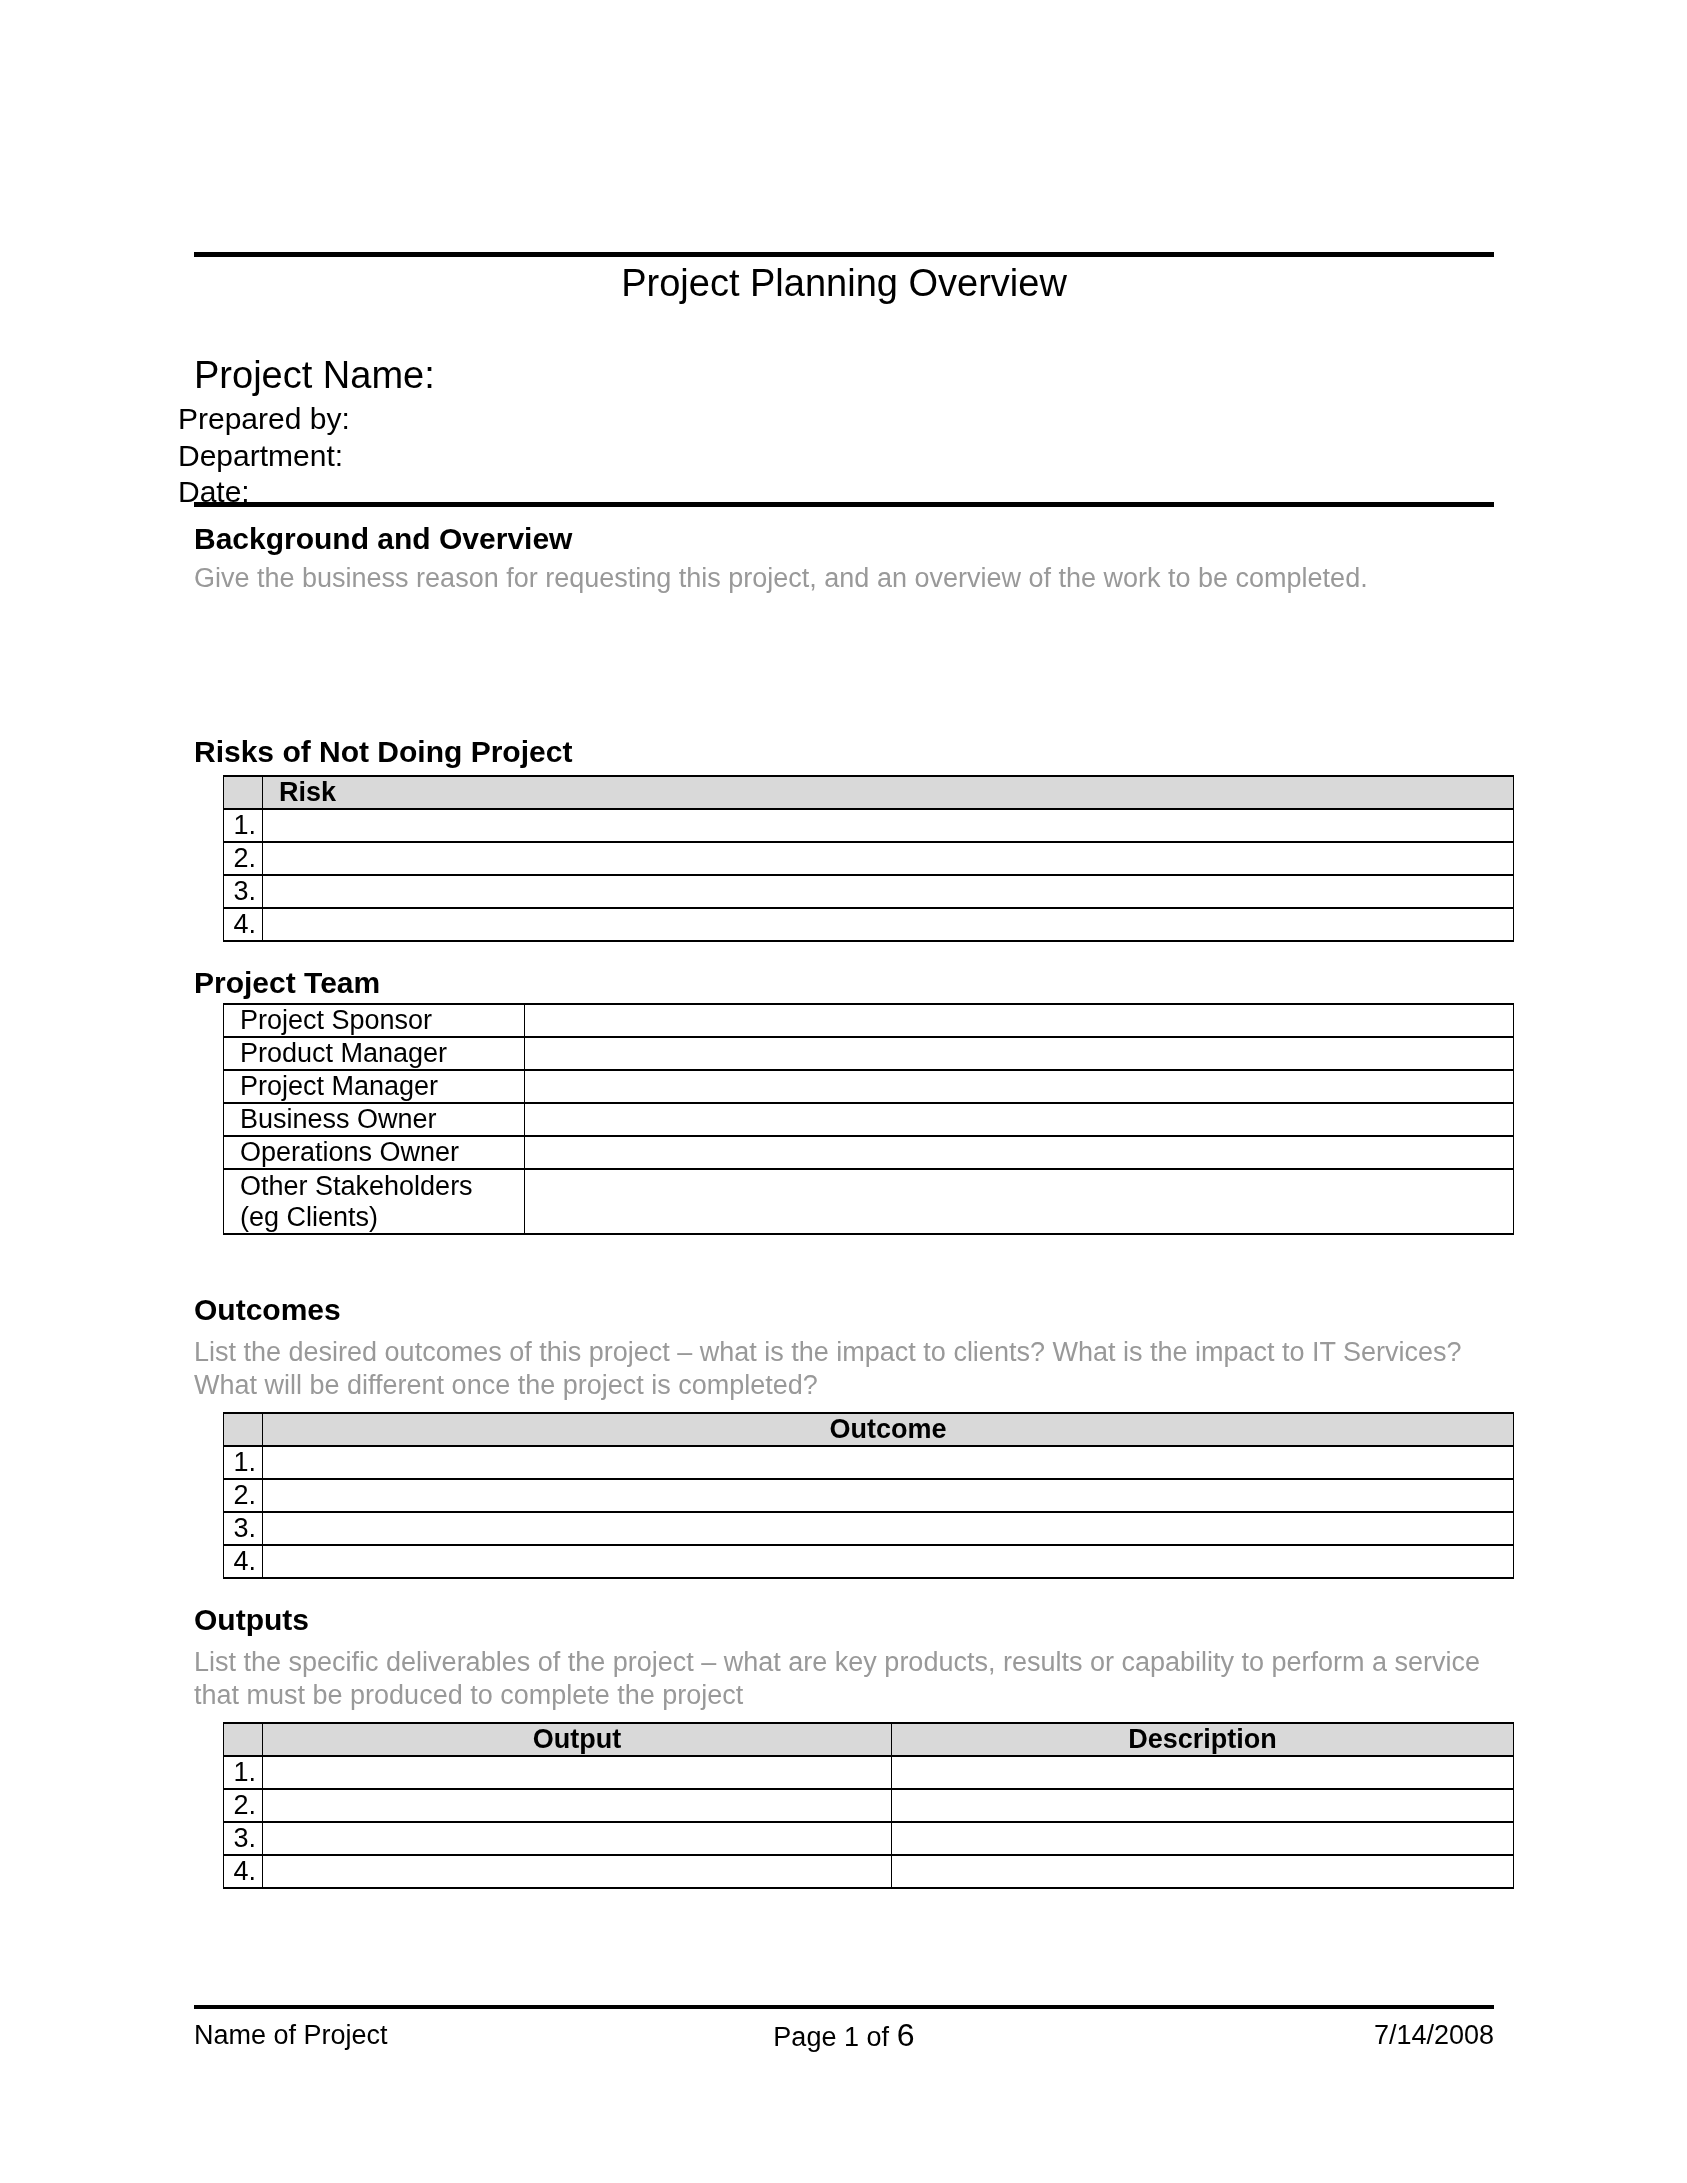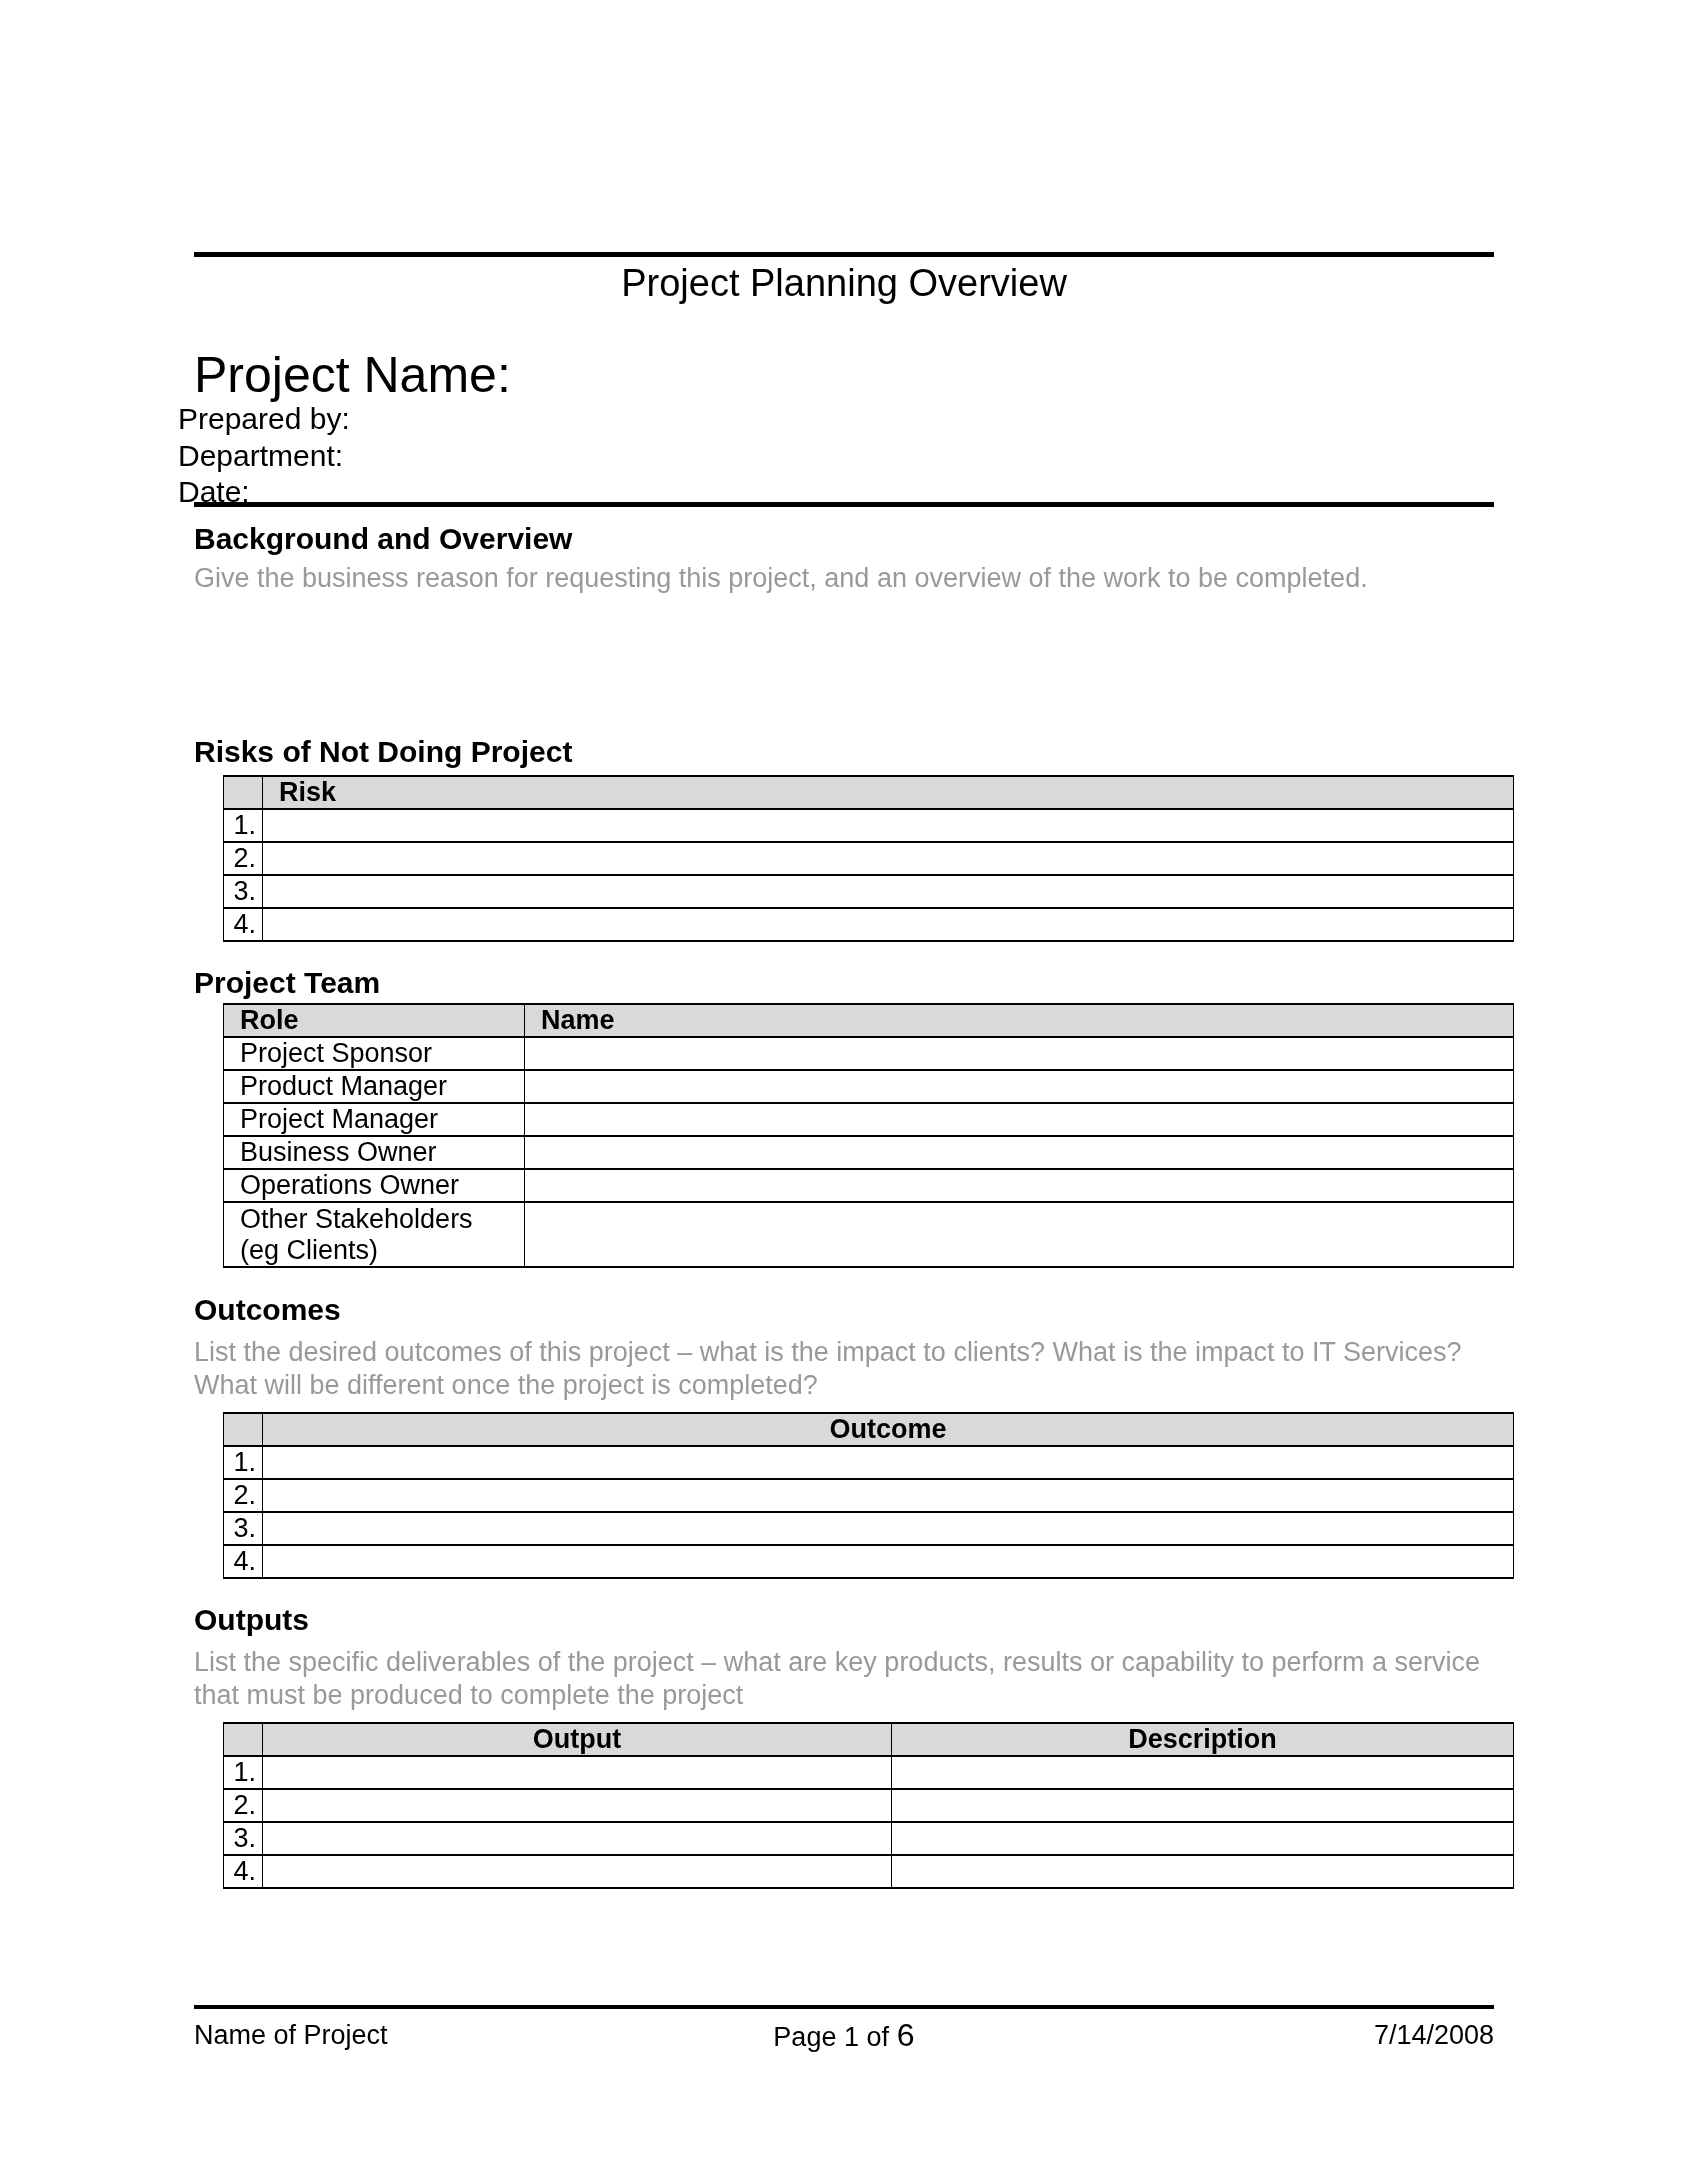--- a/index.html
+++ b/index.html
@@ -9,21 +9,21 @@
   }
   .rule { position:absolute; left:194px; width:1300px; background:#000000; }
   .rule-top    { top:252px; height:5.2px; }
   .rule-meta   { top:502px; height:5.2px; }
   .rule-footer { top:2005px; height:3.5px; }
 
   .doc-title {
     position:absolute; left:194px; top:261px; width:1300px;
     text-align:center; font-size:38px; line-height:45px;
   }
-  .label-lg { position:absolute; left:194px; font-size:50px; line-height:45px; }
+  .label-lg { position:absolute; left:194px; font-size:38px; line-height:45px; }
   .label-sm { position:absolute; left:178px; font-size:30px; line-height:33px; }
   .pos-project-name { top:353px; }
   .pos-prepared     { top:402px; }
   .pos-department   { top:439px; }
   .pos-date         { top:475px; }
 
   .sec-heading {
     position:absolute; left:194px; font-size:30px; line-height:40px; font-weight:bold;
   }
   .pos-background-h { top:519px; }
@@ -120,24 +120,20 @@
     </table>
 
   <div class="sec-heading pos-team-h">Project Team</div>
 
   <table class="wt pos-team-t">
     <colgroup>
         <col style="width:301px">
         <col>
       </colgroup>
     <tbody>
-        <tr class="hdr-row">
-      <td class="hdr">Role</td>
-      <td class="hdr">Name</td>
-    </tr>
     <tr>
       <td>Project Sponsor</td>
       <td></td>
     </tr>
     <tr>
       <td>Product Manager</td>
       <td></td>
     </tr>
     <tr>
       <td>Project Manager</td>

